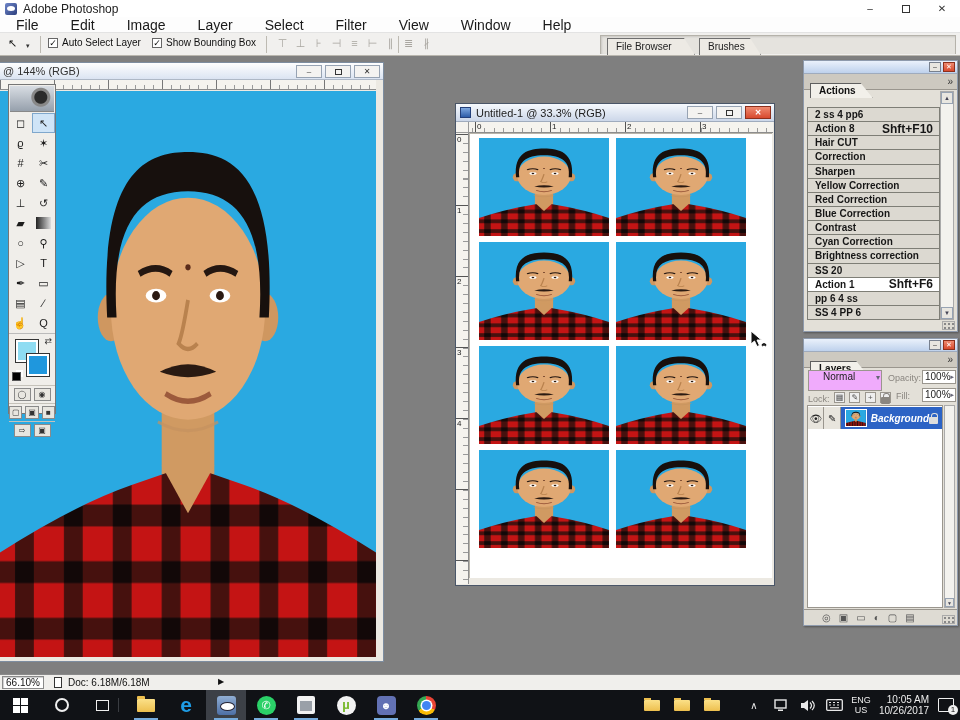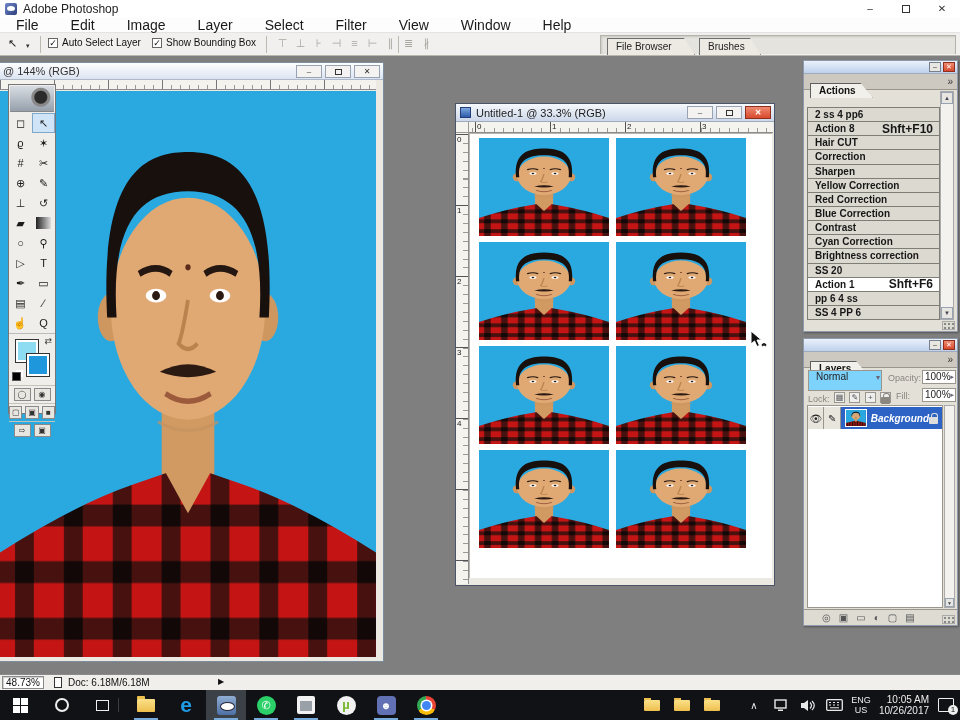--- a/index.html
+++ b/index.html
@@ -86,21 +86,21 @@
   .action-row:first-child{ margin-top:16px; }
   .action-row.hl { background:#ffffff; }
   .al { font-size:10px; font-weight:bold; color:#161616; padding-left:7px; }
   .as { position:absolute; right:6px; font-size:12px; font-weight:bold; color:#161616; }
   .p-scroll { position:absolute; top:30px; bottom:11px; right:3px; width:14px; background:#f3f2ee; border:1px solid #aaa; }
   .scr-btn { position:absolute; left:0; width:12px; height:12px; background:#e8e6e0; border:1px solid #97a3b3; font-size:6px; text-align:center; line-height:11px; color:#445; }
   .p-grip { position:absolute; right:2px; bottom:1px; width:13px; height:9px; background:#dedbd3; border:1px solid #aaa;
     background-image:radial-gradient(#888 30%, transparent 32%); background-size:4px 4px; }
   
   .lp-row1 { position:absolute; left:4px; top:31px; right:4px; height:16px; }
-  .lp-select { position:absolute; left:0; top:0; width:74px; height:21px; background:#7dd3fc; border:1px solid #9a968e; font-size:10px; color:#222; padding:0 7px; }
+  .lp-select { position:absolute; left:0; top:0; width:74px; height:21px; background:#f0abfc; border:1px solid #9a968e; font-size:10px; color:#222; padding:0 14px; }
   .lp-select .dd { position:absolute; right:1px; top:2px; font-size:8px; color:#667; }
   .lp-lab { font-size:9px; color:#8a8680; }
   .lp-val { position:absolute; width:34px; height:14px; background:#fff; border:1px solid #9a968e; font-size:10px; color:#222; padding:0 2px; }
   .lp-val .side { position:absolute; right:1px; top:2px; font-size:7px; color:#667; }
   .lp-row2 { position:absolute; left:4px; top:49px; right:4px; height:15px; }
   .lockbox { display:inline-block; width:11px; height:11px; border:1px solid #9a968e; background:#eee; font-size:8px; line-height:10px; text-align:center; color:#555; vertical-align:middle; }
   .padlock { display:inline-block; width:9px; height:7px; background:#8a8680; border-radius:1px; position:relative; vertical-align:middle; margin-top:4px;}
   .padlock::before{content:"";position:absolute;left:1.5px;top:-4px;width:5px;height:4px;border:1.5px solid #8a8680;border-bottom:none;border-radius:3px 3px 0 0;}
   .layer-list { position:absolute; left:3px; top:66px; right:14px; bottom:17px; background:#fff; border:1px solid #9a968e; }
   .layer-row { position:absolute; left:0; right:0; top:1px; height:22px; background:#2c63c5; display:flex; align-items:center; }
@@ -524,21 +524,21 @@
       <span class="lf-ic">▣</span>
       <span class="lf-ic">▭</span>
       <span class="lf-ic">◐</span>
       <span class="lf-ic">▢</span>
       <span class="lf-ic">▤</span>
     </div>
     <div class="p-grip"></div>
   </div>
 
   <div class="statusbar">
-    <span class="st-zoom">48.73%</span>
+    <span class="st-zoom">66.10%</span>
     <span class="st-page"></span>
     <span class="st-doc">Doc: 6.18M/6.18M</span>
     <span class="st-play">▶</span>
   </div>
 
   <div class="taskbar">
     <div class="tb-item" style="left:0">
       <span class="winlogo">
           <div></div>
           <div></div>

